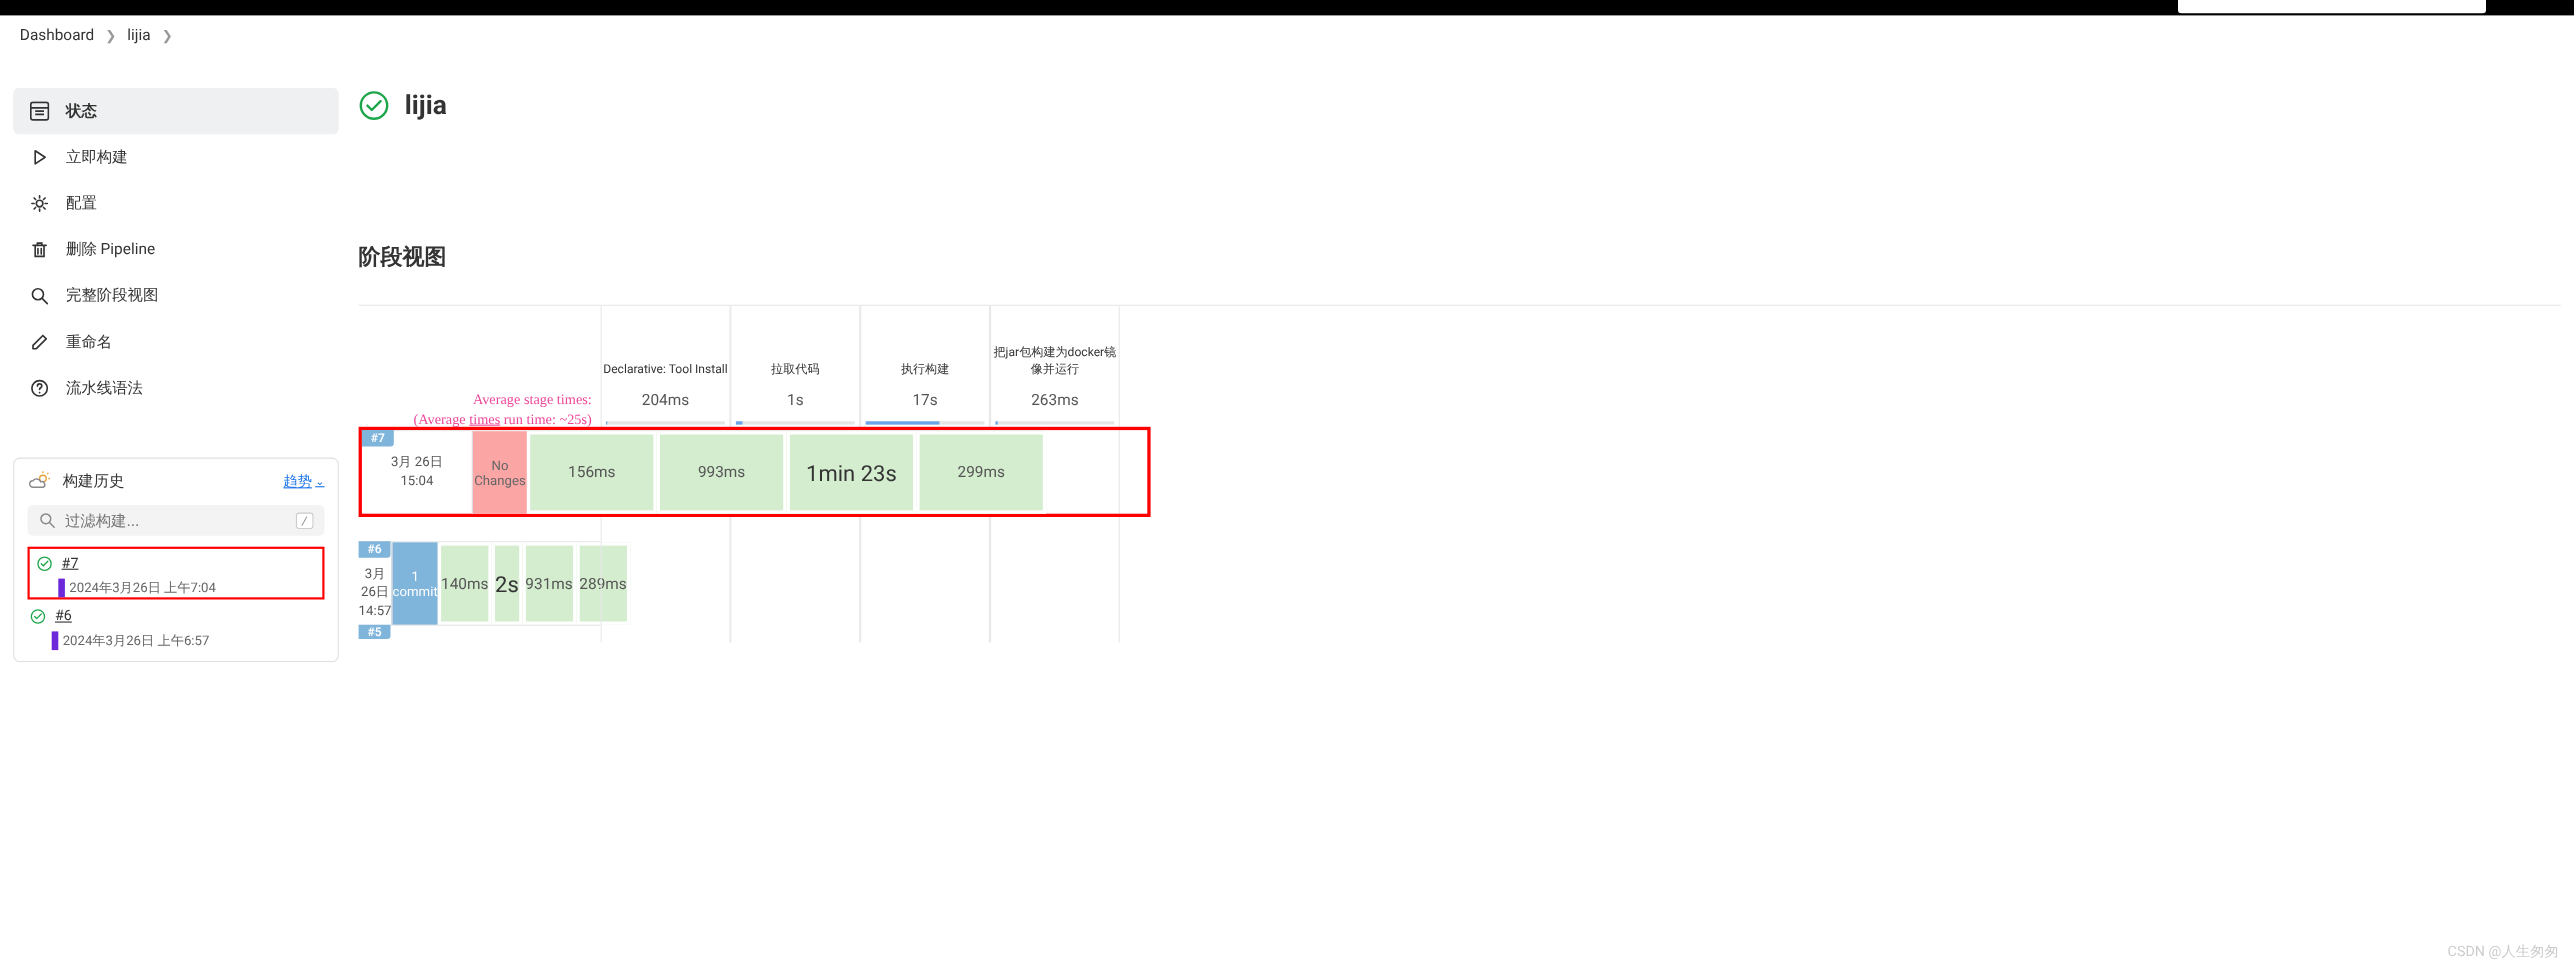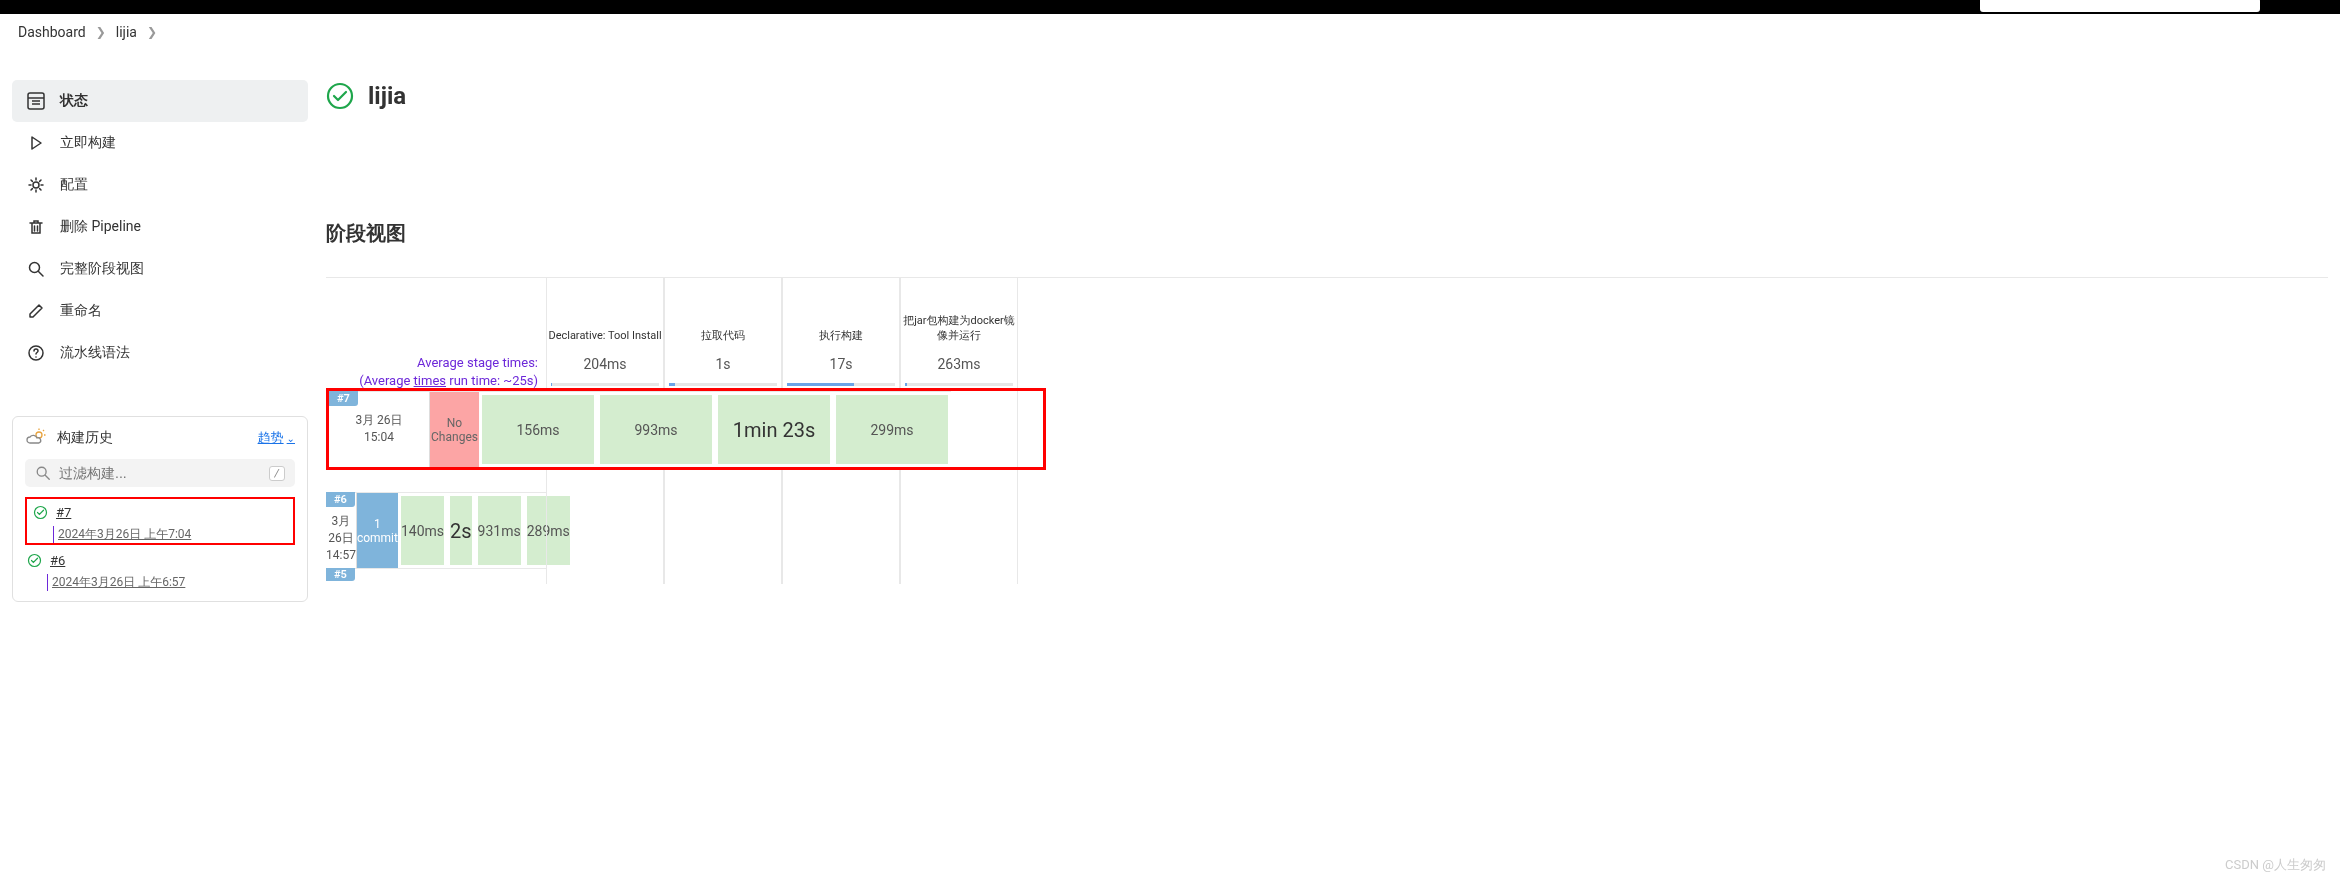--- a/index.html
+++ b/index.html
@@ -21,38 +21,38 @@
     
     .bh-panel { border: 1px solid #e0e0e0; border-radius: 6px; margin-top: 42px; padding: 10px 12px; }
     .bh-head { display: flex; align-items: center; justify-content: space-between; margin-bottom: 10px; }
     .bh-title { display: flex; align-items: center; gap: 10px; font-size: 14px; }
     .bh-trend { color: #1a73e8; text-decoration: underline; font-size: 13px; display: flex; align-items: center; gap: 3px; }
     .bh-search { display: flex; align-items: center; background: #f3f3f3; border-radius: 5px; padding: 6px 10px; position: relative; }
     .bh-search input { border: none; background: transparent; outline: none; flex: 1; font-size: 14px; color: #666; }
     .bh-search .slash { background: #fff; border: 1px solid #ccc; border-radius: 3px; padding: 0 5px; font-size: 11px; color: #888; font-style: italic; }
     .bh-entry { display: flex; align-items: center; gap: 8px; padding: 4px 2px; font-size: 13px; }
     .bh-entry .bnum { text-decoration: underline; color: #333; }
-    .bh-date { font-size: 12px; color: #666; text-decoration: underline; margin-left: 22px; padding-left:4px; border-left: 1px solid #6d28d9; margin-top:2px; }
+    .bh-date { font-size: 12px; color: #666; margin-left: 22px; padding-left:4px; border-left: 6px solid #6d28d9; margin-top:2px; }
     .build-box-red { border: 2px solid #ff0000; padding: 2px 4px 0 4px; margin: 2px 0; }
     
     .main { flex: 1; padding-top: 32px; }
     .page-title { display: flex; align-items: center; gap: 14px; margin-bottom: 110px; }
     .page-title h1 { font-size: 24px; font-weight: 700; }
     .success-circle { width: 28px; height: 28px; }
     
     .stage-title { font-size: 20px; font-weight: 700; margin-bottom: 30px; }
     
     .stage-table { display: flex; border-top: 1px solid #e8e8e8; }
     .stage-left { width: 220px; flex-shrink: 0; }
     .stage-right { display: flex; flex: 0 0 auto; }
     .stage-col { width: 118px; border-left: 1px solid #e8e8e8; border-right: 1px solid #e8e8e8; }
     
     .sh-row { height: 74px; display: flex; align-items: flex-end; justify-content: center; padding-bottom: 8px; text-align: center; font-size: 11px; font-weight: 400; color: #333; line-height: 1.35; }
     .sh-avg-row { height: 36px; }
-    .sh-avg-left { text-align: right; padding-right: 8px; font-size: 13px; color: #6d28d9; line-height: 1.35; padding-top: 2px; }
+    .sh-avg-left { text-align: right; padding-right: 8px; font-size: 13px; color: #ec4899; line-height: 1.35; padding-top: 2px; font-family: Liberation Serif, serif; }
     .sh-avg-left .full { text-decoration: underline; }
     .avg-cell { text-align: center; font-size: 14px; color: #555; padding-top: 4px; position: relative; height: 36px; }
     .avg-bar { position: absolute; bottom: 2px; left: 4px; right: 4px; height: 3px; background: #e6e6e6; }
     .avg-bar-fill { height: 100%; background: #6ba4e8; }
     
     .run-row { height: 76px; display: flex; border-top: 1px solid #e8e8e8; }
     .run-label { width: 100px; position: relative; padding-top: 6px; text-align: center; font-size: 12px; color: #555; line-height: 1.4; }
     .run-badge { position: absolute; top: -1px; left: 0; background: #7fb4db; color: #fff; font-size: 11px; padding: 0 8px; border-radius: 0 0 3px 0; font-weight:600; }
     .run-commit { width: 50px; background: #eee; display: flex; flex-direction: column; align-items: center; justify-content: center; font-size: 12px; color: #666; text-align: center; border-left: 1px solid #ddd; }
     .run-commit.gray { background: #fca5a5; }

